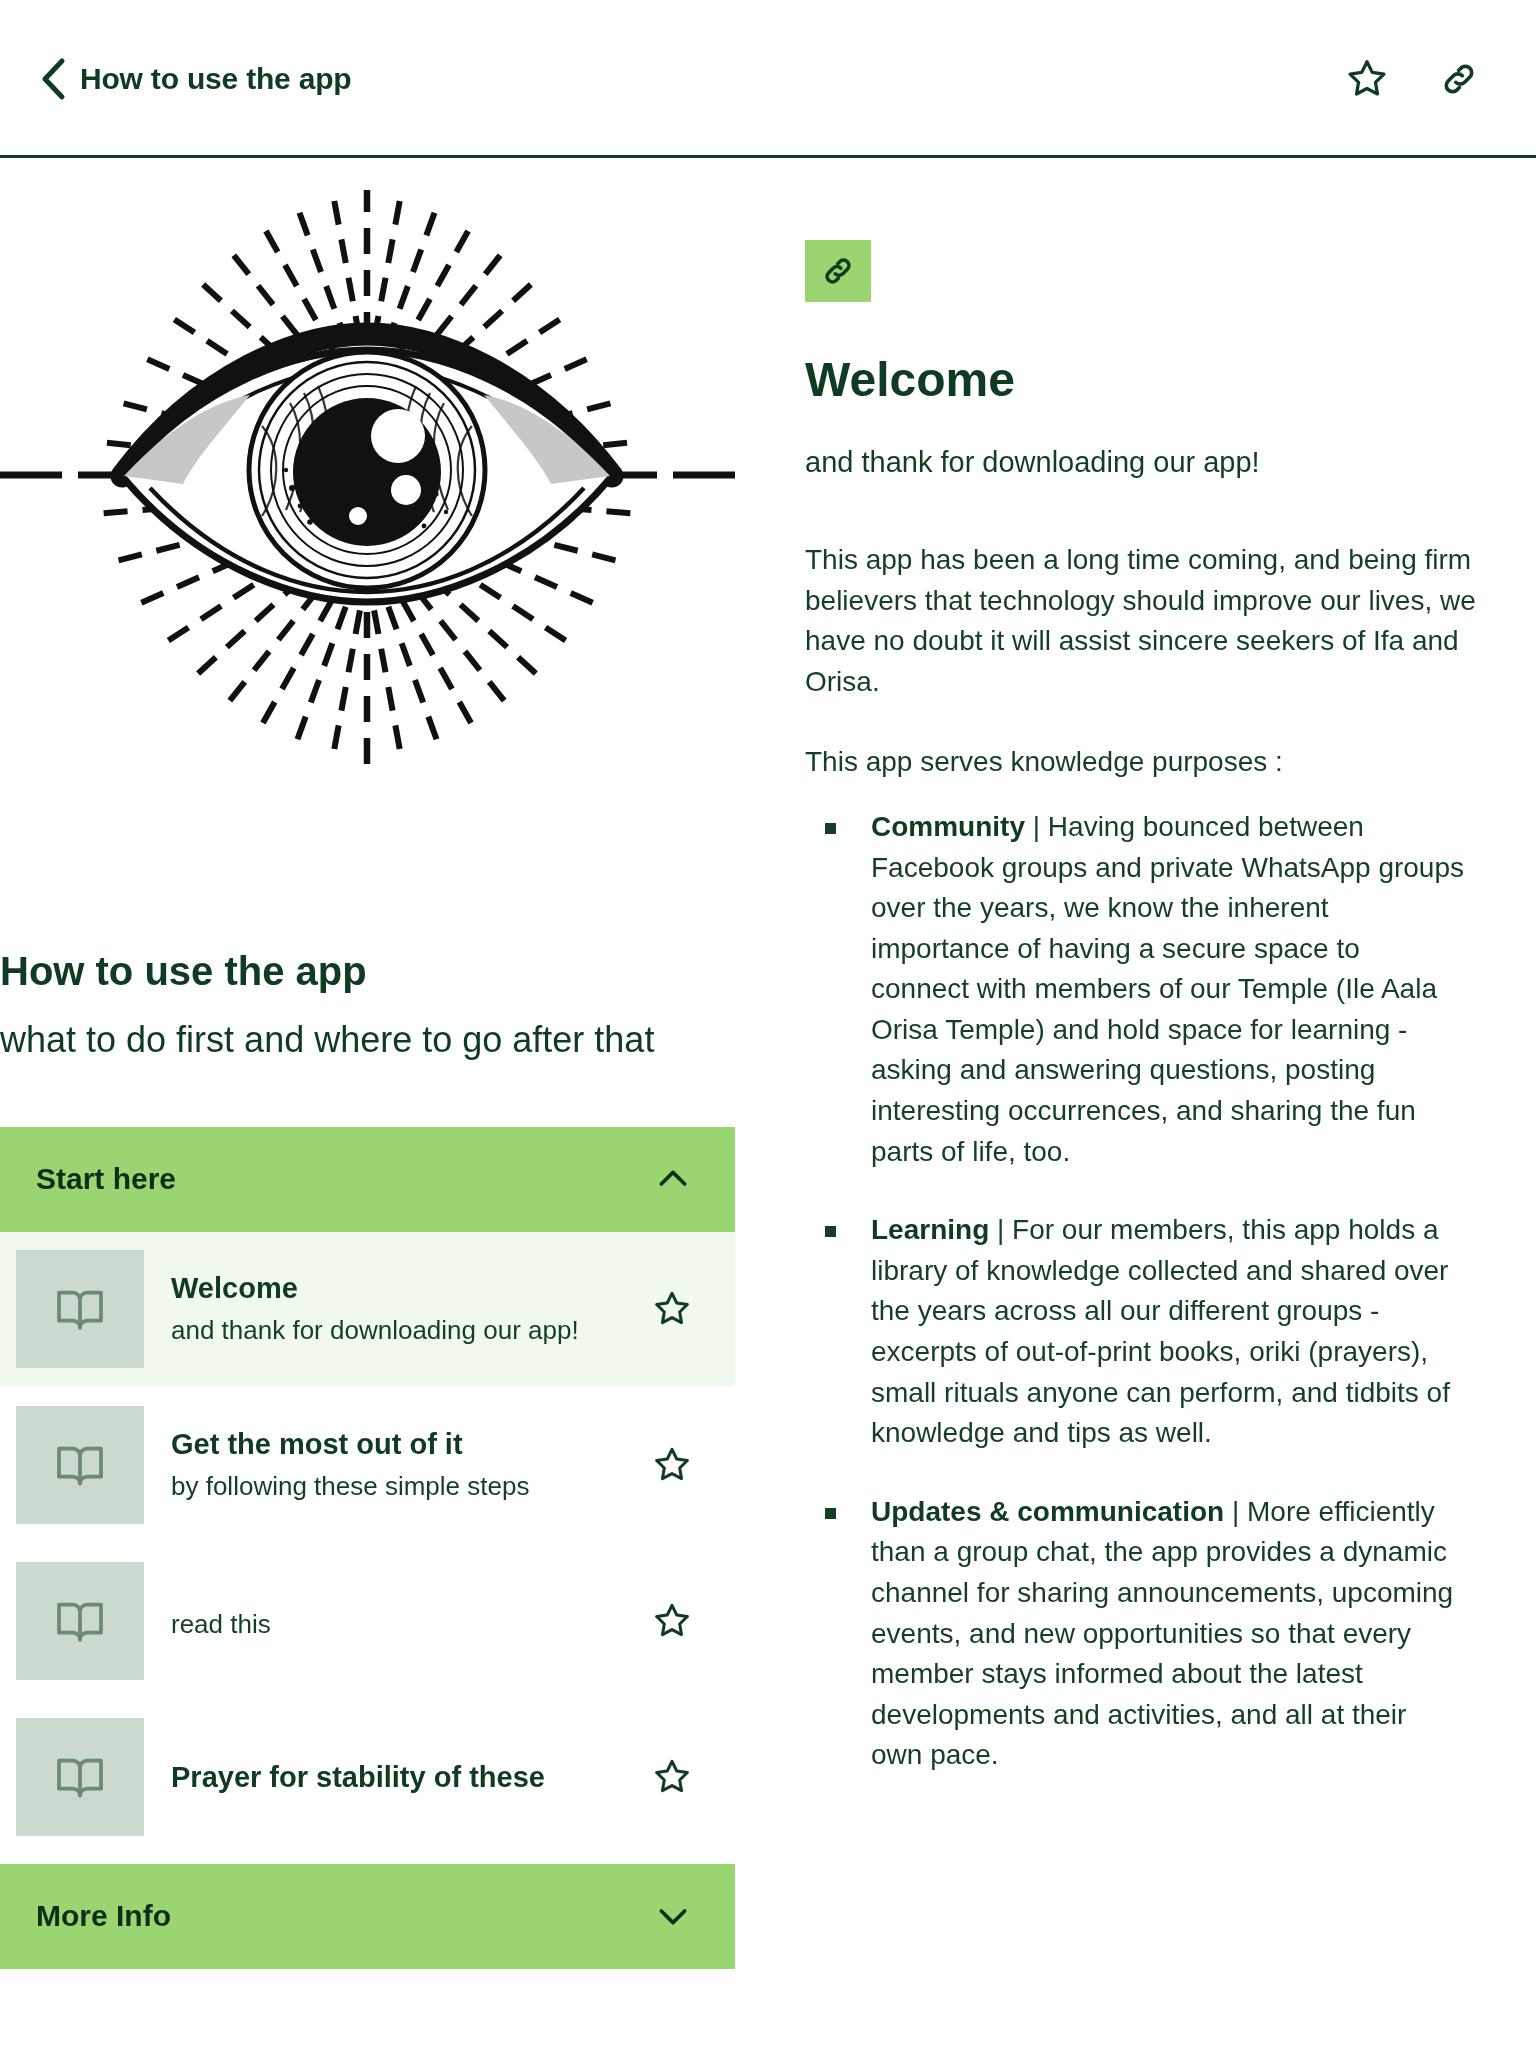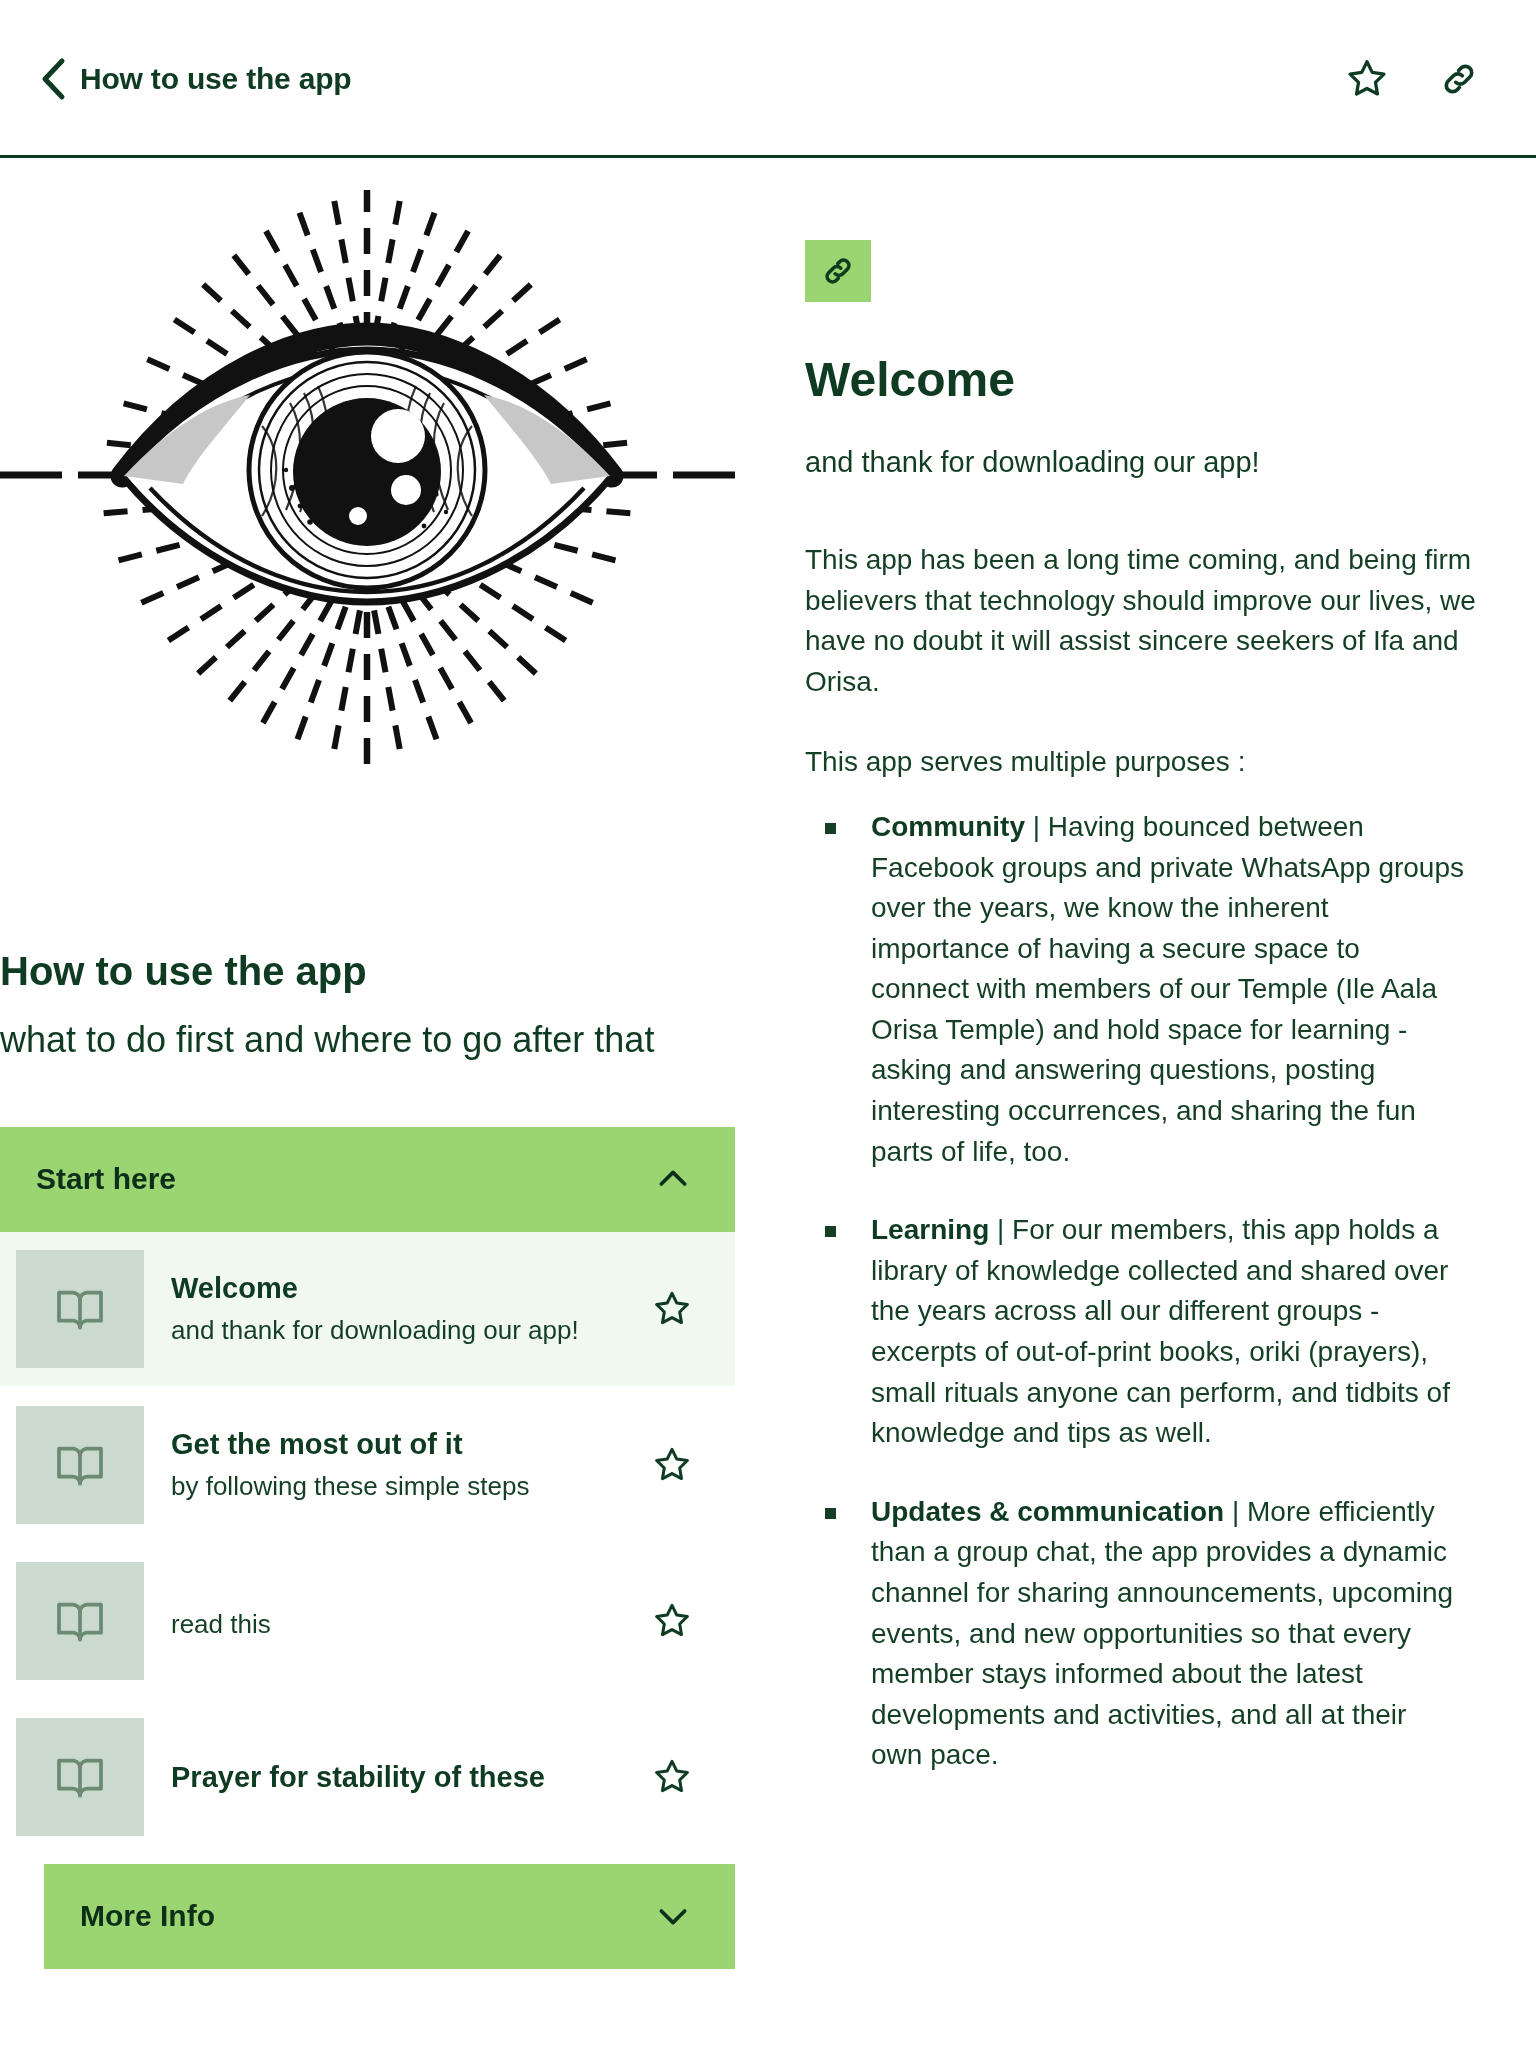--- a/index.html
+++ b/index.html
@@ -70,21 +70,21 @@
   .list-item.selected { background: #f1f8ee; }
   .thumb {
     width: 128px; height: 118px; background: #ccd9cf; flex: 0 0 128px;
     display: flex; align-items: center; justify-content: center;
   }
   .li-text { flex: 1 1 auto; padding-left: 27px; padding-right: 12px; }
   .li-title { font-size: 29px; font-weight: bold; color: #0e3b21; line-height: 1.25; }
   .li-sub { font-size: 26px; color: #143f25; line-height: 1.3; margin-top: 8px; }
   .li-star { flex: 0 0 auto; width: 46px; display: flex; align-items: center; justify-content: center; cursor: pointer; }
 
-  .acc-header.collapsed { margin-top: 8px; margin-left: 44px; }
+  .acc-header.collapsed { margin-top: 8px; }
 
   
   .link-badge {
     width: 66px; height: 62px; background: #9ad572;
     display: flex; align-items: center; justify-content: center; cursor: pointer;
   }
   .welcome-title {
     font-size: 48px; font-weight: bold; color: #0e3b21; margin-top: 52px; line-height: 1.1;
   }
   .welcome-sub {
@@ -355,21 +355,21 @@
         <svg width="36" height="36" viewBox="0 0 24 24">
           <path d="M10.1 13.9a3.6 3.6 0 0 0 5.1 0l3.0-3.0a3.6 3.6 0 0 0-5.1-5.1l-1.3 1.3" fill="none" stroke="#0b3d1c" stroke-width="2.4" stroke-linecap="round"></path>
           <path d="M13.9 10.1a3.6 3.6 0 0 0-5.1 0l-3.0 3.0a3.6 3.6 0 0 0 5.1 5.1l1.3-1.3" fill="none" stroke="#0b3d1c" stroke-width="2.4" stroke-linecap="round"></path>
         </svg>
       </div>
 
       <h1 class="welcome-title">Welcome</h1>
       <div class="welcome-sub">and thank for downloading our app!</div>
 
       <p class="para">This app has been a long time coming, and being firm believers that technology should improve our lives, we have no doubt it will assist sincere seekers of Ifa and Orisa.</p>
-      <p class="para tight">This app serves multiple purposes :</p>
+      <p class="para tight">This app serves knowledge purposes :</p>
 
       <ul class="bullets">
         <li>
           <b>Community</b><span> | </span><span>Having bounced between Facebook groups and private WhatsApp groups over the years, we know the inherent importance of having a secure space to connect with members of our Temple (Ile Aala Orisa Temple) and hold space for learning - asking and answering questions, posting interesting occurrences, and sharing the fun parts of life, too.</span>
         </li>
         <li>
           <b>Learning</b><span> | </span><span>For our members, this app holds a library of knowledge collected and shared over the years across all our different groups - excerpts of out-of-print books, oriki (prayers), small rituals anyone can perform, and tidbits of knowledge and tips as well.</span>
         </li>
         <li>
           <b>Updates &amp; communication</b><span> | </span><span>More efficiently than a group chat, the app provides a dynamic channel for sharing announcements, upcoming events, and new opportunities so that every member stays informed about the latest developments and activities, and all at their own pace.</span>

